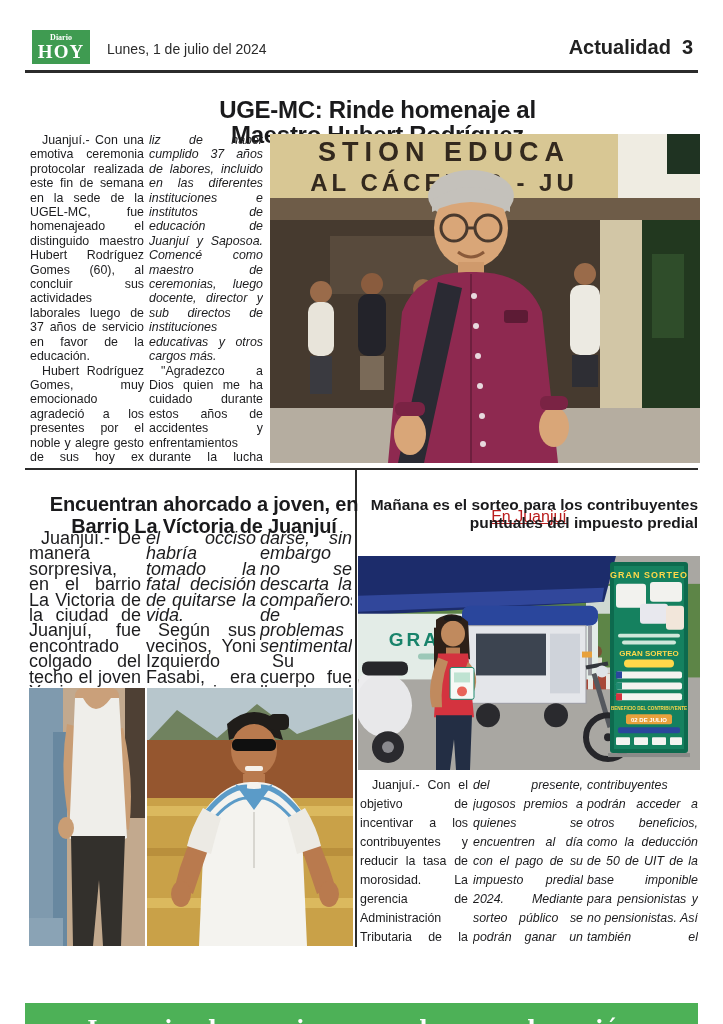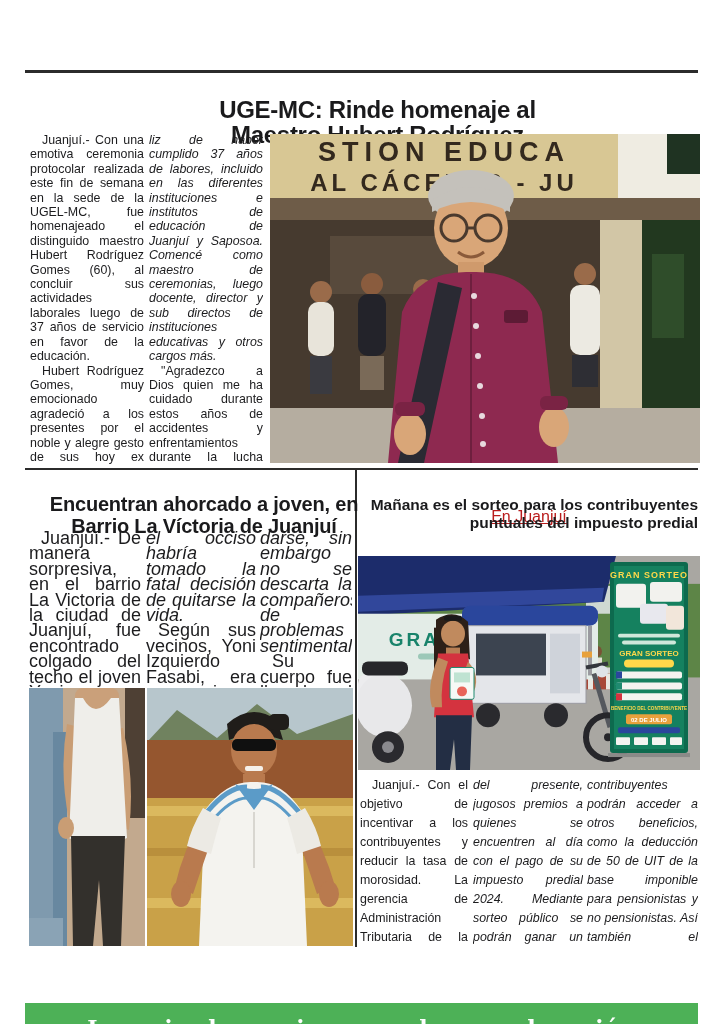--- a/index.html
+++ b/index.html
@@ -54,20 +54,30 @@
   .footer{position:absolute;left:25px;right:25px;top:1003px;height:50px;background:#4db157;
           display:flex;align-items:center;justify-content:center;}
   .footer span{color:#ffffff;font-family:"DejaVu Serif",serif;font-weight:bold;
                font-size:22px;letter-spacing:0.5px;}
 </style>
 </head>
 <body>
 
 <div class="page">
 
+  <div class="header">
+    <div class="logo">
+      <span class="logo-top">Diario</span>
+      <span class="logo-main">HOY</span>
+    </div>
+    <span class="date">Lunes, 1 de julio del 2024</span>
+    <div class="section">
+      <span>Actualidad</span><span class="pg">3</span>
+    </div>
+  </div>
   <div class="header-rule"></div>
 
   <h1 class="h-a1">UGE-MC: Rinde homenaje al Maestro Hubert Rodríguez</h1>
   <div class="col a1c a1c1">
       <p>Juanjuí.- Con una emotiva ceremonia protocolar realizada este fin de semana en la sede de la UGEL-MC, fue homenajeado el distinguido maestro Hubert Rodríguez Gomes (60), al concluir sus actividades laborales luego de 37 años de servicio en favor de la educación.</p>
       <p>Hubert Rodríguez Gomes, muy emocionado agradeció a los presentes por el noble y alegre gesto de sus hoy ex compañeros de trabajo en tributarle un cálido homenaje, luego de compartir con ellos 30 años de labores como especialista en educación.</p>
     </div>
   <div class="col a1c a1c2 cont">
       <p>liz de haber cumplido 37 años de labores, incluido en las diferentes instituciones e institutos de educación de Juanjuí y Saposoa. Comencé como maestro de ceremonias, luego docente, director y sub directos de instituciones educativas y otros cargos más.</p>
       <p>"Agradezco a Dios quien me ha cuidado durante estos años de accidentes y enfrentamientos durante la lucha subversiva. También agradezco haber compartido mi experiencia y gran parte de mi vida con mis compañeros de trabajo. Gracias por todo". Refirió. Hubert Rodríguez. (Hugo Alvear).</p>

